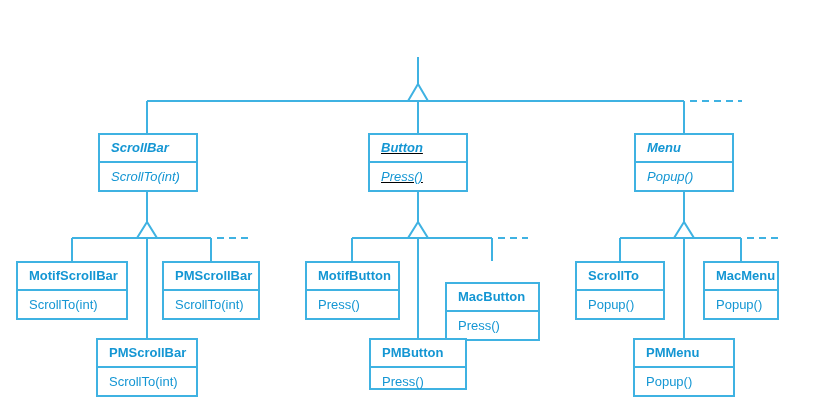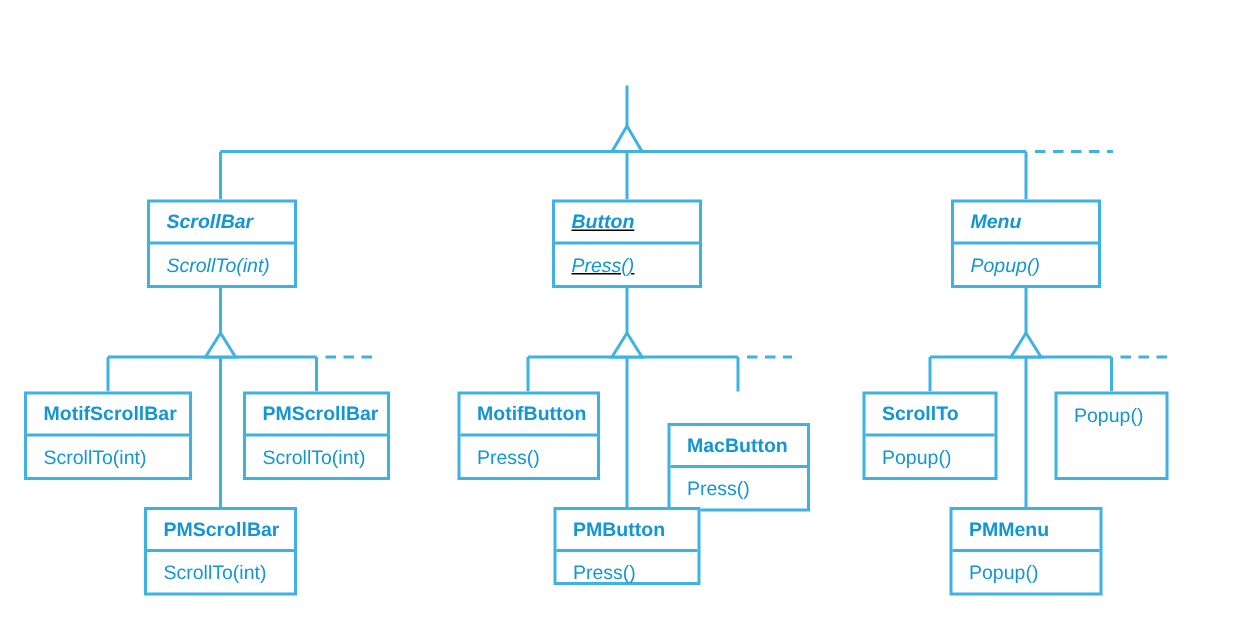--- a/index.html
+++ b/index.html
@@ -132,20 +132,21 @@
     <div class="name">PMButton</div>
     <div class="method">Press()</div>
   </div>
 
   <div class="cls" style="left:575px;top:261px;width:90px;height:59px;">
     <div class="name">ScrollTo</div>
     <div class="method">Popup()</div>
   </div>
 
   <div class="cls" style="left:703px;top:261px;width:76px;height:59px;">
+    <div class="name">MacMenu</div>
     <div class="method">Popup()</div>
   </div>
 
   <div class="cls" style="left:633px;top:338px;width:102px;height:59px;">
     <div class="name">PMMenu</div>
     <div class="method">Popup()</div>
   </div>
 
 </div>
 

